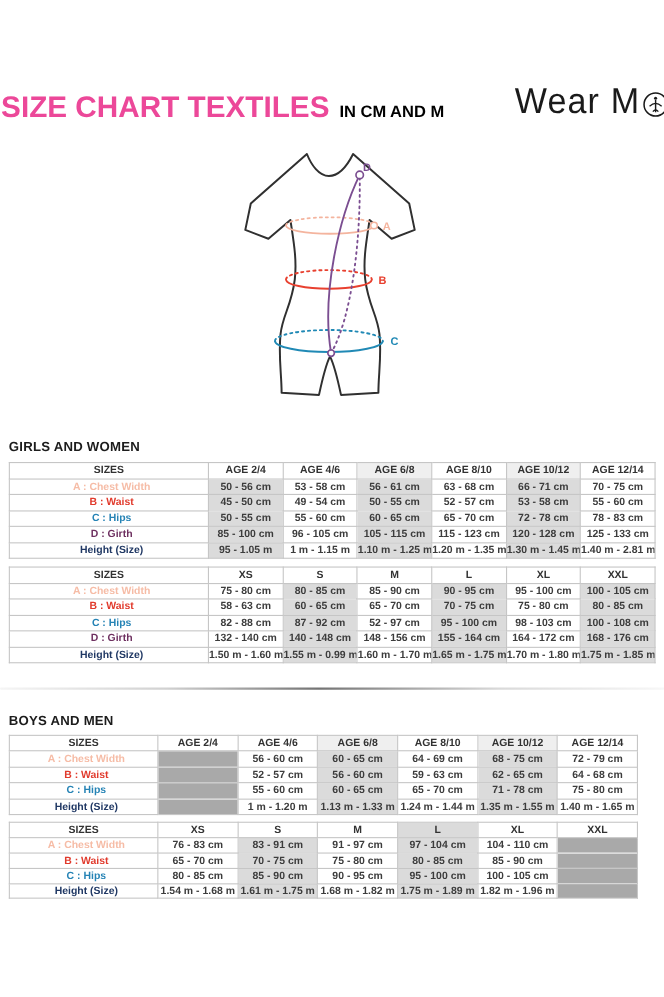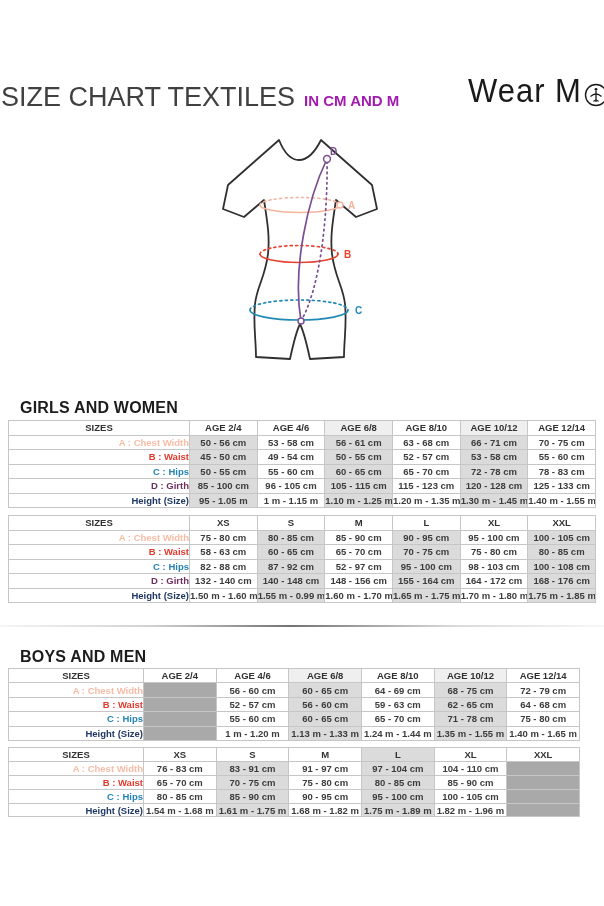--- a/index.html
+++ b/index.html
@@ -1,48 +1,48 @@
 <!DOCTYPE html>
 <html style="--shaded: #dbdbdb; --blocked: #a9a9a9; --tint: #efefef; --border: #c6c6c6;"><head>
 <meta charset="utf-8">
 <style>
   html,body{margin:0;padding:0;background:#fff;}
   .page{position:relative;width:604px;height:906px;background:#ffffff;overflow:hidden;
         font-family:"Liberation Sans",sans-serif;}
 
   
   .titlebar{position:absolute;left:1px;top:82px;display:flex;align-items:baseline;gap:9px;white-space:nowrap;}
-  .main-title{font-size:27px;font-weight:400;color:#404040;letter-spacing:0px;}
-  .sub-title{font-size:15px;font-weight:600;color:#a21caf;}
+  .main-title{font-size:27px;font-weight:700;color:#ec4899;letter-spacing:0px;}
+  .sub-title{font-size:15px;font-weight:600;color:#000000;}
   .brand{position:absolute;left:468px;top:74px;display:flex;align-items:center;white-space:nowrap;
          font-family:"Liberation Sans",sans-serif;color:#1a1a1a;}
   .brand .btxt{font-size:31px;font-weight:400;letter-spacing:1px;transform:scaleY(1.05);}
   .brand svg{margin:6px 1px 0 2px;}
 
   
   .diagram{position:absolute;left:180px;top:128px;}
 
   
-  .section-title{position:absolute;left:20px;font-size:16px;font-weight:bold;color:#1c1c1c;letter-spacing:.2px;}
+  .section-title{position:absolute;left:8px;font-size:12px;font-weight:bold;color:#1c1c1c;letter-spacing:.2px;}
   #sec-girls{top:399px;}
   #sec-boys{top:648px;}
 
   
   .divider{position:absolute;left:0;top:625px;width:604px;height:2px;
      background:linear-gradient(to right,rgba(0,0,0,0.04),rgba(0,0,0,0.18) 25%,rgba(0,0,0,0.55) 48%,rgba(0,0,0,0.15) 75%,rgba(0,0,0,0.03));
      border-radius:2px;}
 
   
   :root{--shaded:#dbdbdb;--blocked:#a9a9a9;--tint:#efefef;--border:#c6c6c6;}
   table.szt{position:absolute;border-collapse:collapse;table-layout:fixed;
             font-family:"Liberation Sans",sans-serif;font-size:9.5px;font-weight:bold;color:#3c3c3c;padding-left:48px;}
   table.szt th,table.szt td{border:1px solid var(--border);padding:0;text-align:center;
             overflow:hidden;white-space:nowrap;}
   table.szt thead th{color:#323232;}
-  table.szt th.rowlabel{text-align:right;padding-left:5px;}
+  table.szt th.rowlabel{text-align:center;padding-left:5px;}
   .shade{background:var(--shaded);}
   .tint{background:var(--tint);}
   .blocked{background:var(--blocked);}
 
   #t0{left:8px;top:420px;width:588px;}
   #t1{left:8px;top:515px;width:588px;}
   #t2{left:8px;top:668px;width:572px;}
   #t3{left:8px;top:747px;width:572px;}
   #t0 col:first-child,#t1 col:first-child{width:181px;}
   #t2 col:first-child,#t3 col:first-child{width:135px;}
@@ -176,21 +176,21 @@
           <td class="shade">120 - 128 cm</td>
           <td>125 - 133 cm</td>
         </tr>
         <tr>
           <th class="rowlabel" style="color: rgb(32, 56, 100);">Height (Size)</th>
           <td class="shade">95 - 1.05 m</td>
           <td>1 m - 1.15 m</td>
           <td class="shade">1.10 m - 1.25 m</td>
           <td>1.20 m - 1.35 m</td>
           <td class="shade">1.30 m - 1.45 m</td>
-          <td>1.40 m - 1.55 m</td>
+          <td>1.40 m - 2.81 m</td>
         </tr>
       </tbody>
     </table>
   <table class="szt" id="t1">
       <colgroup>
         <col>
         <col>
         <col>
         <col>
         <col>

